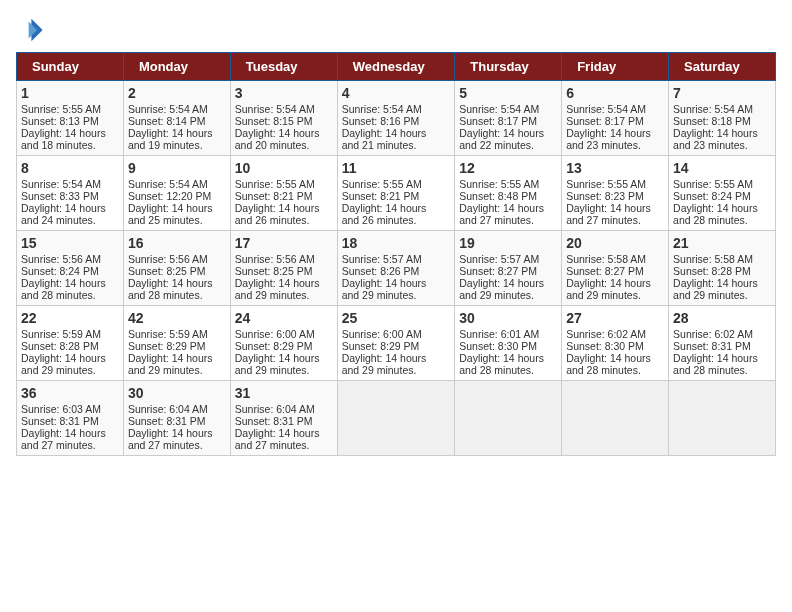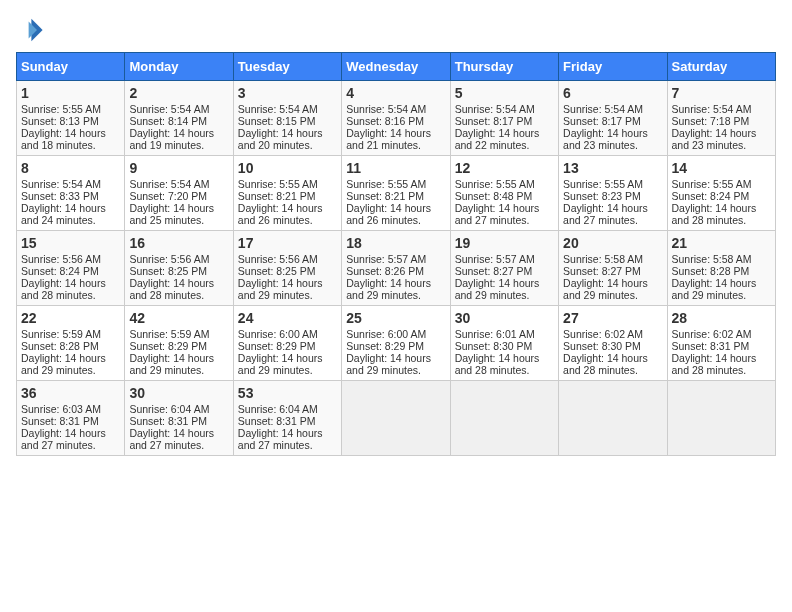--- a/index.html
+++ b/index.html
@@ -45,23 +45,23 @@
     .subtitle {
       font-size: 15px;
       color: #555;
     }
     table {
       width: 100%;
       border-collapse: collapse;
       font-size: 11px;
     }
     thead tr th {
-      background-color: #3b82f6;
+      background-color: #7f1d1d;
       color: #fff;
-      padding: 6px 4px;
+      padding: 6px 15px;
       text-align: left;
       font-size: 13px;
       font-weight: bold;
       border: 1px solid #1a5a9a;
     }
     tbody tr td {
       border: 1px solid #ccc;
       padding: 4px 4px;
       vertical-align: top;
       font-size: 10.5px;
@@ -154,37 +154,37 @@
         <td>
           <span class="day-num">6</span>
           <div>Sunrise: 5:54 AM</div>
           <div>Sunset: 8:17 PM</div>
           <div>Daylight: 14 hours</div>
           <div>and 23 minutes.</div>
         </td>
         <td>
           <span class="day-num">7</span>
           <div>Sunrise: 5:54 AM</div>
-          <div>Sunset: 7:18 PM</div>
+          <div>Sunset: 8:18 PM</div>
           <div>Daylight: 14 hours</div>
           <div>and 23 minutes.</div>
         </td>
       </tr>
       <tr>
         <td>
           <span class="day-num">8</span>
           <div>Sunrise: 5:54 AM</div>
           <div>Sunset: 8:33 PM</div>
           <div>Daylight: 14 hours</div>
           <div>and 24 minutes.</div>
         </td>
         <td>
           <span class="day-num">9</span>
           <div>Sunrise: 5:54 AM</div>
-          <div>Sunset: 7:20 PM</div>
+          <div>Sunset: 12:20 PM</div>
           <div>Daylight: 14 hours</div>
           <div>and 25 minutes.</div>
         </td>
         <td>
           <span class="day-num">10</span>
           <div>Sunrise: 5:55 AM</div>
           <div>Sunset: 8:21 PM</div>
           <div>Daylight: 14 hours</div>
           <div>and 26 minutes.</div>
         </td>
@@ -328,21 +328,21 @@
           <div>and 27 minutes.</div>
         </td>
         <td>
           <span class="day-num">30</span>
           <div>Sunrise: 6:04 AM</div>
           <div>Sunset: 8:31 PM</div>
           <div>Daylight: 14 hours</div>
           <div>and 27 minutes.</div>
         </td>
         <td>
-          <span class="day-num">53</span>
+          <span class="day-num">31</span>
           <div>Sunrise: 6:04 AM</div>
           <div>Sunset: 8:31 PM</div>
           <div>Daylight: 14 hours</div>
           <div>and 27 minutes.</div>
         </td>
         <td class="empty-cell"></td>
         <td class="empty-cell"></td>
         <td class="empty-cell"></td>
         <td class="empty-cell"></td>
       </tr>

